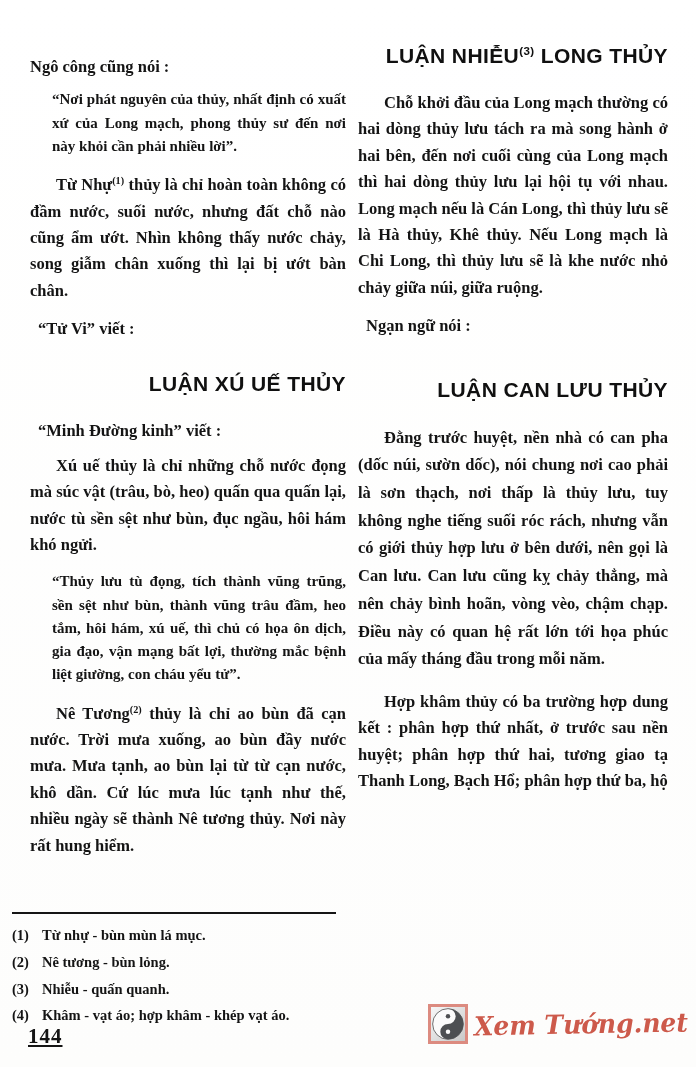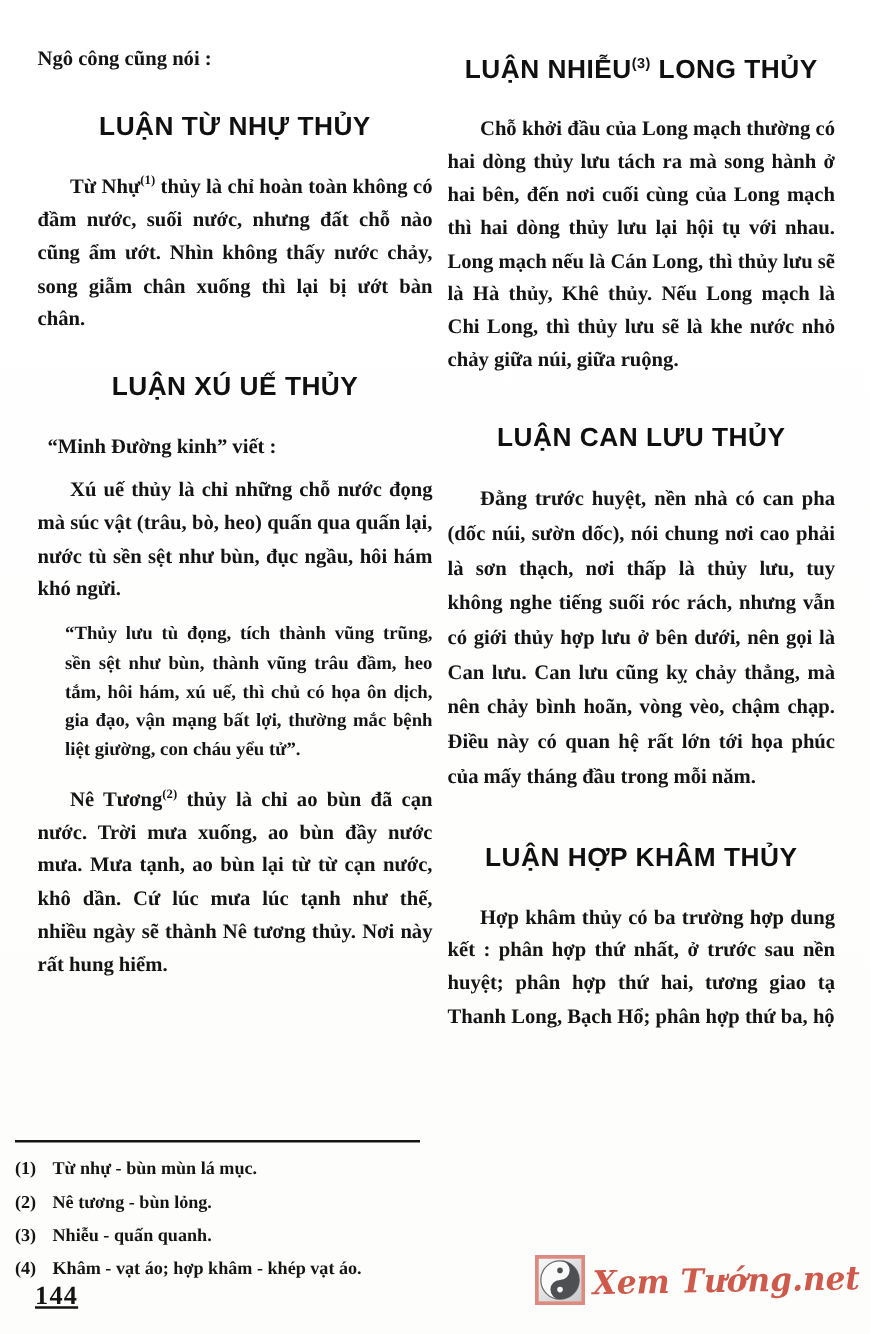--- a/index.html
+++ b/index.html
@@ -5,38 +5,38 @@
   html,body{margin:0;padding:0;}
   body{
     width:696px;height:1067px;position:relative;overflow:hidden;
     background:#fefefe;
     font-family:"Liberation Serif", serif;
     color:#141414;
     -webkit-font-smoothing:antialiased;
   }
   .page{position:absolute;inset:0;background:linear-gradient(180deg,#ffffff 0%,#fdfdfc 100%);}
   .col{position:absolute;top:0;}
-  .col-left{left:30px;width:316px;padding-top:32px;}
+  .col-left{left:30px;width:316px;padding-top:52px;}
   .col-right{left:358px;width:310px;padding-top:44px;}
 
   .body-text{
     font-size:16.5px;line-height:1.6;font-weight:bold;
     text-align:justify;margin:0 0 12px 0;
   }
   .para{text-indent:26px;}
   .lead{margin:2px 0 8px 0;text-indent:8px;text-align:left;}
   .lead-first{text-indent:0;}
   .quote{
     font-size:15px;line-height:1.55;font-weight:bold;
     margin:0 0 14px 22px;text-align:justify;
   }
   .heading{
     font-family:"Liberation Sans", sans-serif;
     font-size:21px;font-weight:bold;letter-spacing:.4px;
-    text-align:center;margin:30px 0 22px 0;color:#101010;
+    text-align:right;margin:30px 0 22px 0;color:#101010;
   }
   .sup{vertical-align:super;font-size:62%;line-height:0;font-weight:bold;}
   .h-sup{vertical-align:super;font-size:55%;line-height:0;}
 
   .footnotes{position:absolute;left:12px;top:912px;width:324px;}
   .fn-rule{border:none;border-top:2.5px solid #151515;margin:0 0 8px 0;}
   .fn-row{display:flex;font-size:14.5px;font-weight:bold;line-height:1.85;}
   .fn-marker{width:30px;flex:0 0 30px;}
   .fn-text{flex:1;}
 
@@ -63,40 +63,41 @@
     white-space:nowrap;
   }
 </style>
 </head>
 <body>
 
 <div class="page">
 
   <div class="col col-left">
     <p class="body-text lead lead-first">Ngô công cũng nói :</p>
+    <p class="quote">“Nơi phát nguyên của thủy, nhất định có xuất xứ của Long mạch, phong thủy sư đến nơi này khỏi cần phải nhiều lời”.</p>
 
-    <h2 class="heading">LUẬN TỪ NHỰ THỦY</h2>
     <p class="body-text para"><span>Từ Nhự</span><span class="sup">(1)</span><span> thủy là chỉ hoàn toàn không có đầm nước, suối nước, nhưng đất chỗ nào cũng ẩm ướt. Nhìn không thấy nước chảy, song giẫm chân xuống thì lại bị ướt bàn chân.</span></p>
+    <p class="body-text lead">“Tử Vi” viết :</p>
 
     <h2 class="heading">LUẬN XÚ UẾ THỦY</h2>
     <p class="body-text lead">“Minh Đường kinh” viết :</p>
     <p class="body-text para">Xú uế thủy là chỉ những chỗ nước đọng mà súc vật (trâu, bò, heo) quấn qua quấn lại, nước tù sền sệt như bùn, đục ngầu, hôi hám khó ngửi.</p>
     <p class="quote">“Thủy lưu tù đọng, tích thành vũng trũng, sền sệt như bùn, thành vũng trâu đầm, heo tắm, hôi hám, xú uế, thì chủ có họa ôn dịch, gia đạo, vận mạng bất lợi, thường mắc bệnh liệt giường, con cháu yểu tử”.</p>
 
     <p class="body-text para"><span>Nê Tương</span><span class="sup">(2)</span><span> thủy là chỉ ao bùn đã cạn nước. Trời mưa xuống, ao bùn đầy nước mưa. Mưa tạnh, ao bùn lại từ từ cạn nước, khô dần. Cứ lúc mưa lúc tạnh như thế, nhiều ngày sẽ thành Nê tương thủy. Nơi này rất hung hiểm.</span></p>
   </div>
 
   <div class="col col-right">
     <h2 class="heading" style="margin-top:0;"><span>LUẬN NHIỄU</span><span class="h-sup">(3)</span><span> LONG THỦY</span></h2>
     <p class="body-text para">Chỗ khởi đầu của Long mạch thường có hai dòng thủy lưu tách ra mà song hành ở hai bên, đến nơi cuối cùng của Long mạch thì hai dòng thủy lưu lại hội tụ với nhau. Long mạch nếu là Cán Long, thì thủy lưu sẽ là Hà thủy, Khê thủy. Nếu Long mạch là Chi Long, thì thủy lưu sẽ là khe nước nhỏ chảy giữa núi, giữa ruộng.</p>
+    <p class="body-text lead">Ngạn ngữ nói :</p>
 
     <h2 class="heading" style="margin-top:38px;">LUẬN CAN LƯU THỦY</h2>
     <p class="body-text para" style="line-height:1.68;">Đằng trước huyệt, nền nhà có can pha (dốc núi, sườn dốc), nói chung nơi cao phải là sơn thạch, nơi thấp là thủy lưu, tuy không nghe tiếng suối róc rách, nhưng vẫn có giới thủy hợp lưu ở bên dưới, nên gọi là Can lưu. Can lưu cũng kỵ chảy thẳng, mà nên chảy bình hoãn, vòng vèo, chậm chạp. Điều này có quan hệ rất lớn tới họa phúc của mấy tháng đầu trong mỗi năm.</p>
 
-    <h2 class="heading" style="margin-top:40px;">LUẬN HỢP KHÂM THỦY</h2>
     <p class="body-text para" style="margin-top:16px;">Hợp khâm thủy có ba trường hợp dung kết : phân hợp thứ nhất, ở trước sau nền huyệt; phân hợp thứ hai, tương giao tạ Thanh Long, Bạch Hổ; phân hợp thứ ba, hộ</p>
   </div>
 
   <div class="footnotes">
     <hr class="fn-rule">
     <div class="fn-row">
       <span class="fn-marker">(1)</span>
       <span class="fn-text">Từ nhự - bùn mùn lá mục.</span>
     </div>
     <div class="fn-row">

